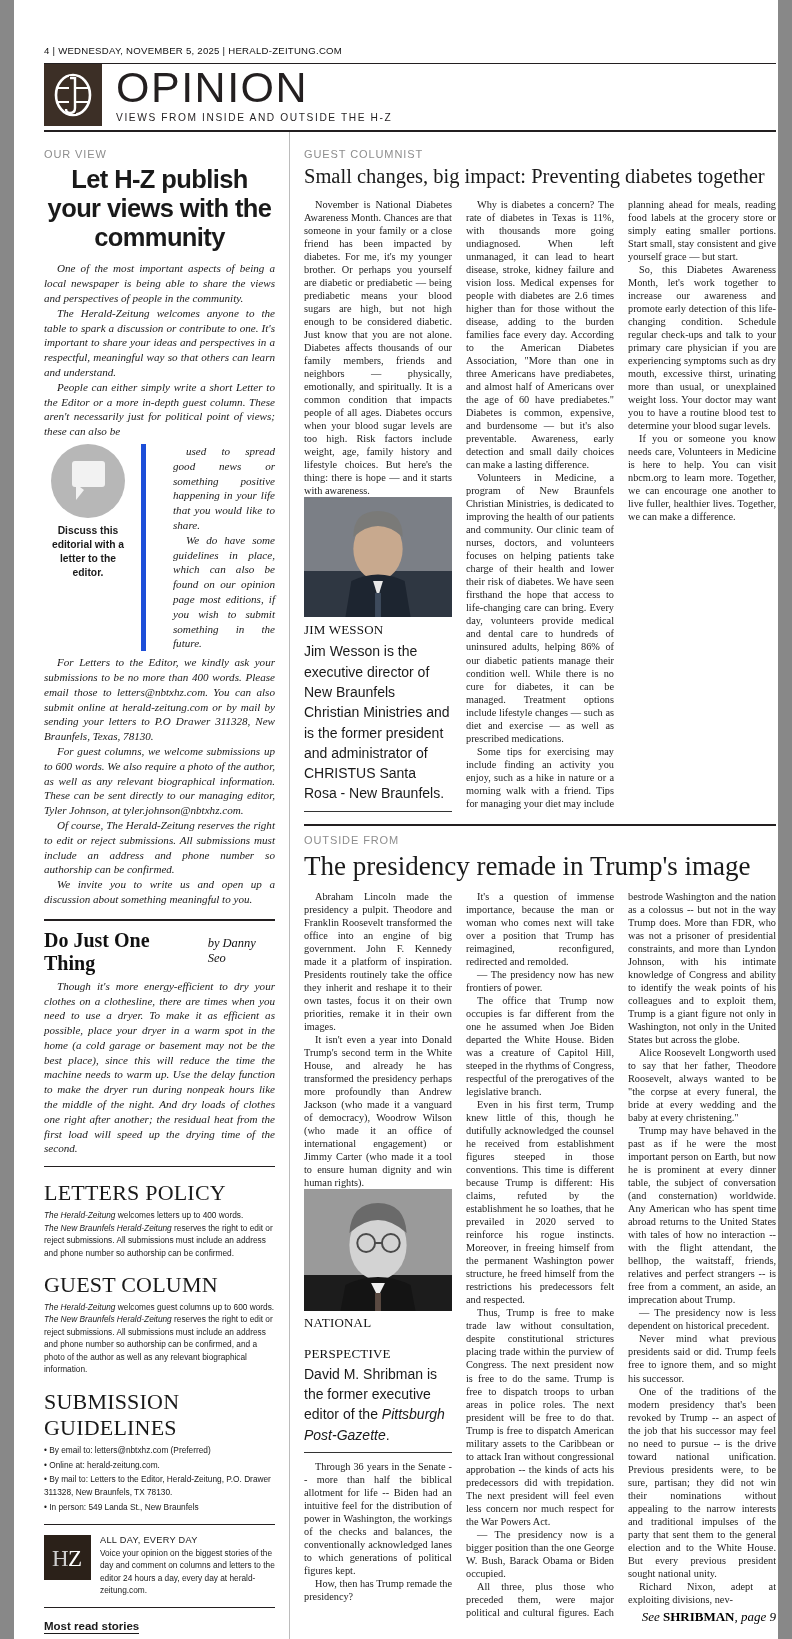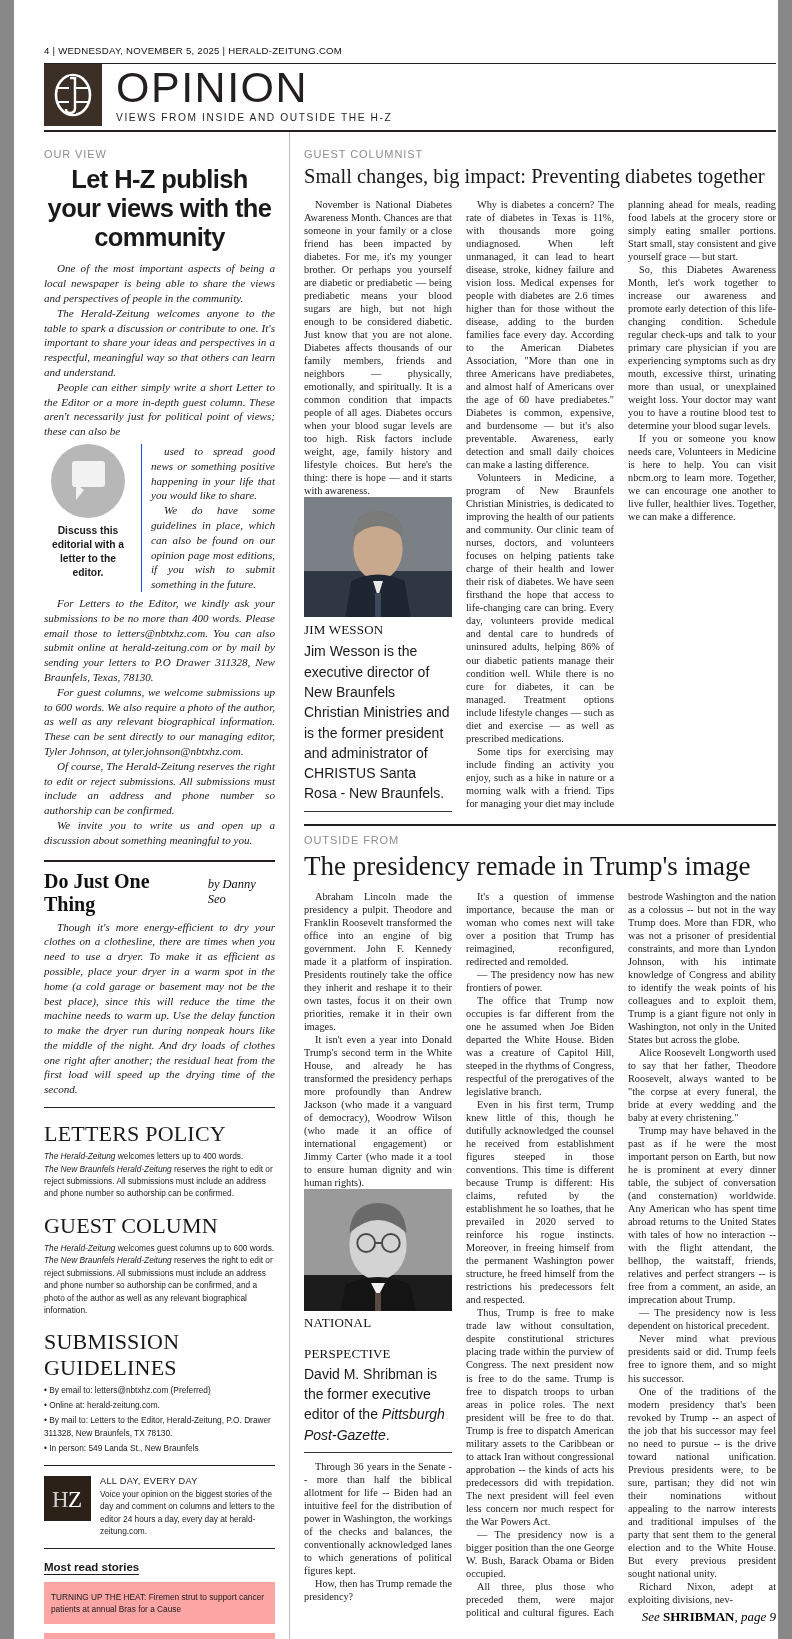--- a/index.html
+++ b/index.html
@@ -70,21 +70,21 @@
   }
   .promo-bubble::after{
     content:"";position:absolute;left:25px;top:40px;width:0;height:0;
     border-left:8px solid #f2f2f2;border-top:6px solid transparent;
     border-bottom:10px solid transparent;
   }
   .promo-cap{
     font-family:"Liberation Sans", sans-serif;font-weight:bold;
     font-size:10.3px;line-height:1.35;margin-top:6px;color:#1a1a1a;
   }
-  .promo-right{flex:1;border-left:1px solid #1d4ed8;padding-left:9px;}
+  .promo-right{flex:1;border-left:5px solid #1d4ed8;padding-left:27px;}
 
   .rule-heavy{border-top:2px solid #231f20;margin:12px 0 8px 0;}
   .rule-med{border-top:1px solid #231f20;margin:10px 0 8px 0;}
 
   .djot-head{
     font-family:"Liberation Serif", serif;font-weight:bold;font-size:20px;
     color:#111;display:flex;align-items:baseline;gap:7px;margin-bottom:4px;
   }
   .djot-by{font-size:12.5px;font-style:italic;font-weight:normal;}
 

